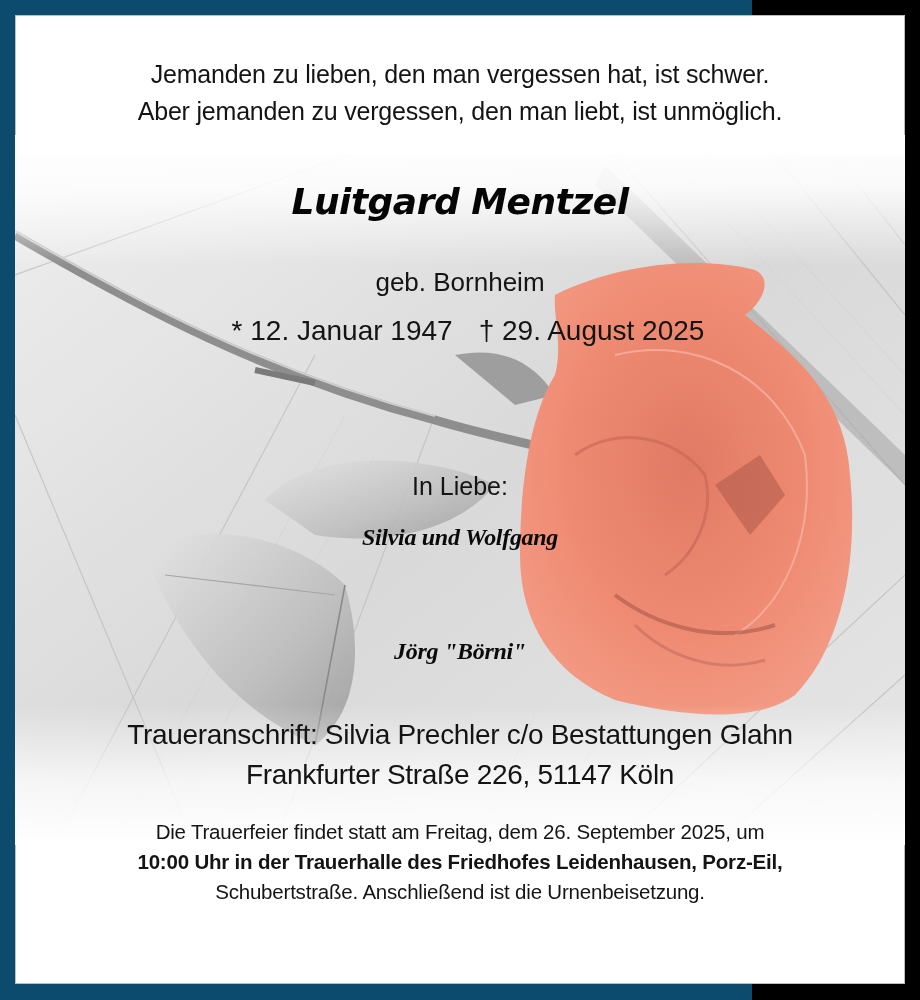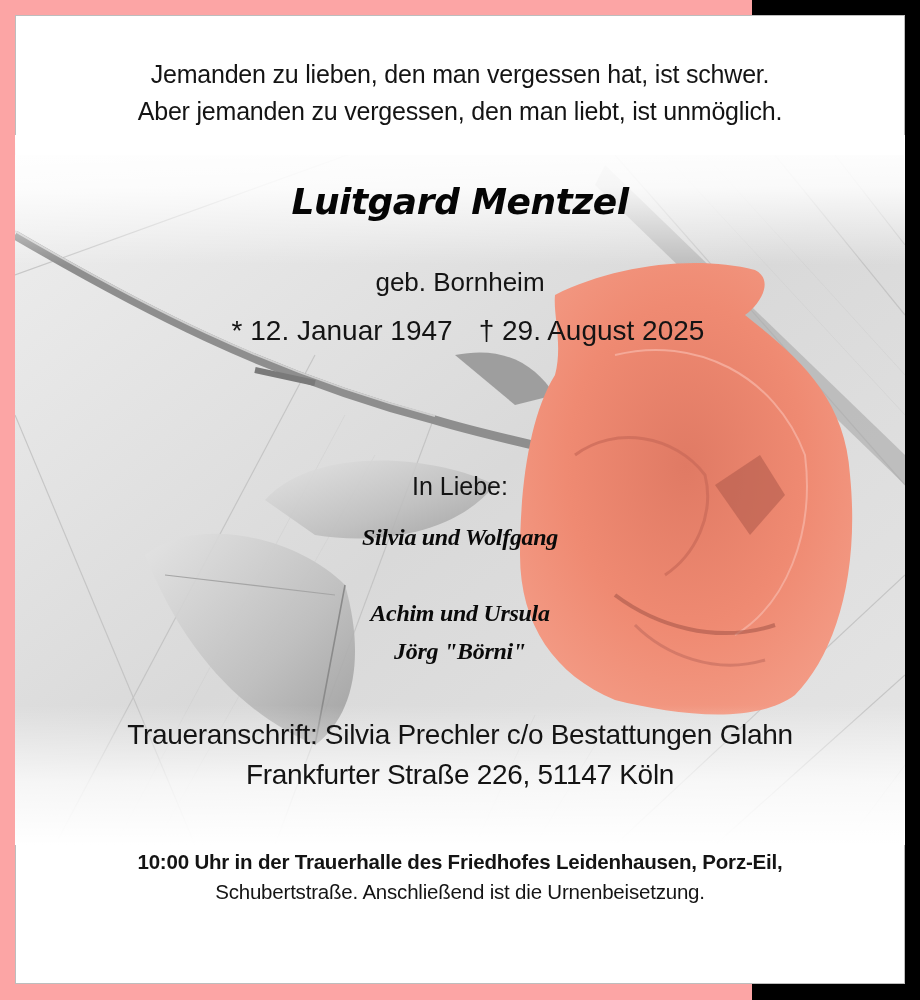--- a/index.html
+++ b/index.html
@@ -1,19 +1,19 @@
 <!DOCTYPE html>
 <html><head>
   <meta charset="utf-8">
   <style>
     html, body { margin: 0; padding: 0; background: #000; }
     body { width: 920px; height: 1000px; position: relative; overflow: hidden; }
     .frame {
       position: absolute; left: 0; top: 0; width: 752px; height: 1000px;
-      background: #fca5a5;
+      background: #0c4a6e;
     }
     .card {
       position: absolute; left: 15px; top: 15px; width: 890px; height: 969px;
       background: #ffffff; overflow: hidden;
       box-shadow: inset 0 0 0 1px #bdbdbd;
     }
     .photo {
       position: absolute; left: 0; top: 140px; width: 890px; height: 690px;
       pointer-events: none;
     }
@@ -131,23 +131,23 @@
     <div class="txt maiden" style="top:250px;">geb. Bornheim</div>
 
     <div class="txt dates" style="top:298px;">
       <span>* 12. Januar 1947</span><span class="gap"></span><span>† 29. August 2025</span>
     </div>
 
 
     <div class="txt love" style="top:455px;">In Liebe:</div>
 
     <div class="txt mourner" style="top:504px;">Silvia und Wolfgang</div>
-    <div class="txt mourner" style="top:580px;">Achim und Ursula</div>
     <div class="txt mourner" style="top:618px;">Jörg "Börni"</div>
 
     <div class="txt addr" style="top:700px;">Traueranschrift: Silvia Prechler c/o Bestattungen Glahn</div>
     <div class="txt addr" style="top:740px;">Frankfurter Straße 226, 51147 Köln</div>
 
+    <div class="txt info" style="top:803px;">Die Trauerfeier findet statt am Freitag, dem 26. September 2025, um</div>
     <div class="txt info" style="top:833px;font-weight:bold;">10:00 Uhr in der Trauerhalle des Friedhofes Leidenhausen, Porz-Eil,</div>
     <div class="txt info" style="top:863px;">Schubertstraße. Anschließend ist die Urnenbeisetzung.</div>
 
   </div>
 </div>
 
 </body></html>

